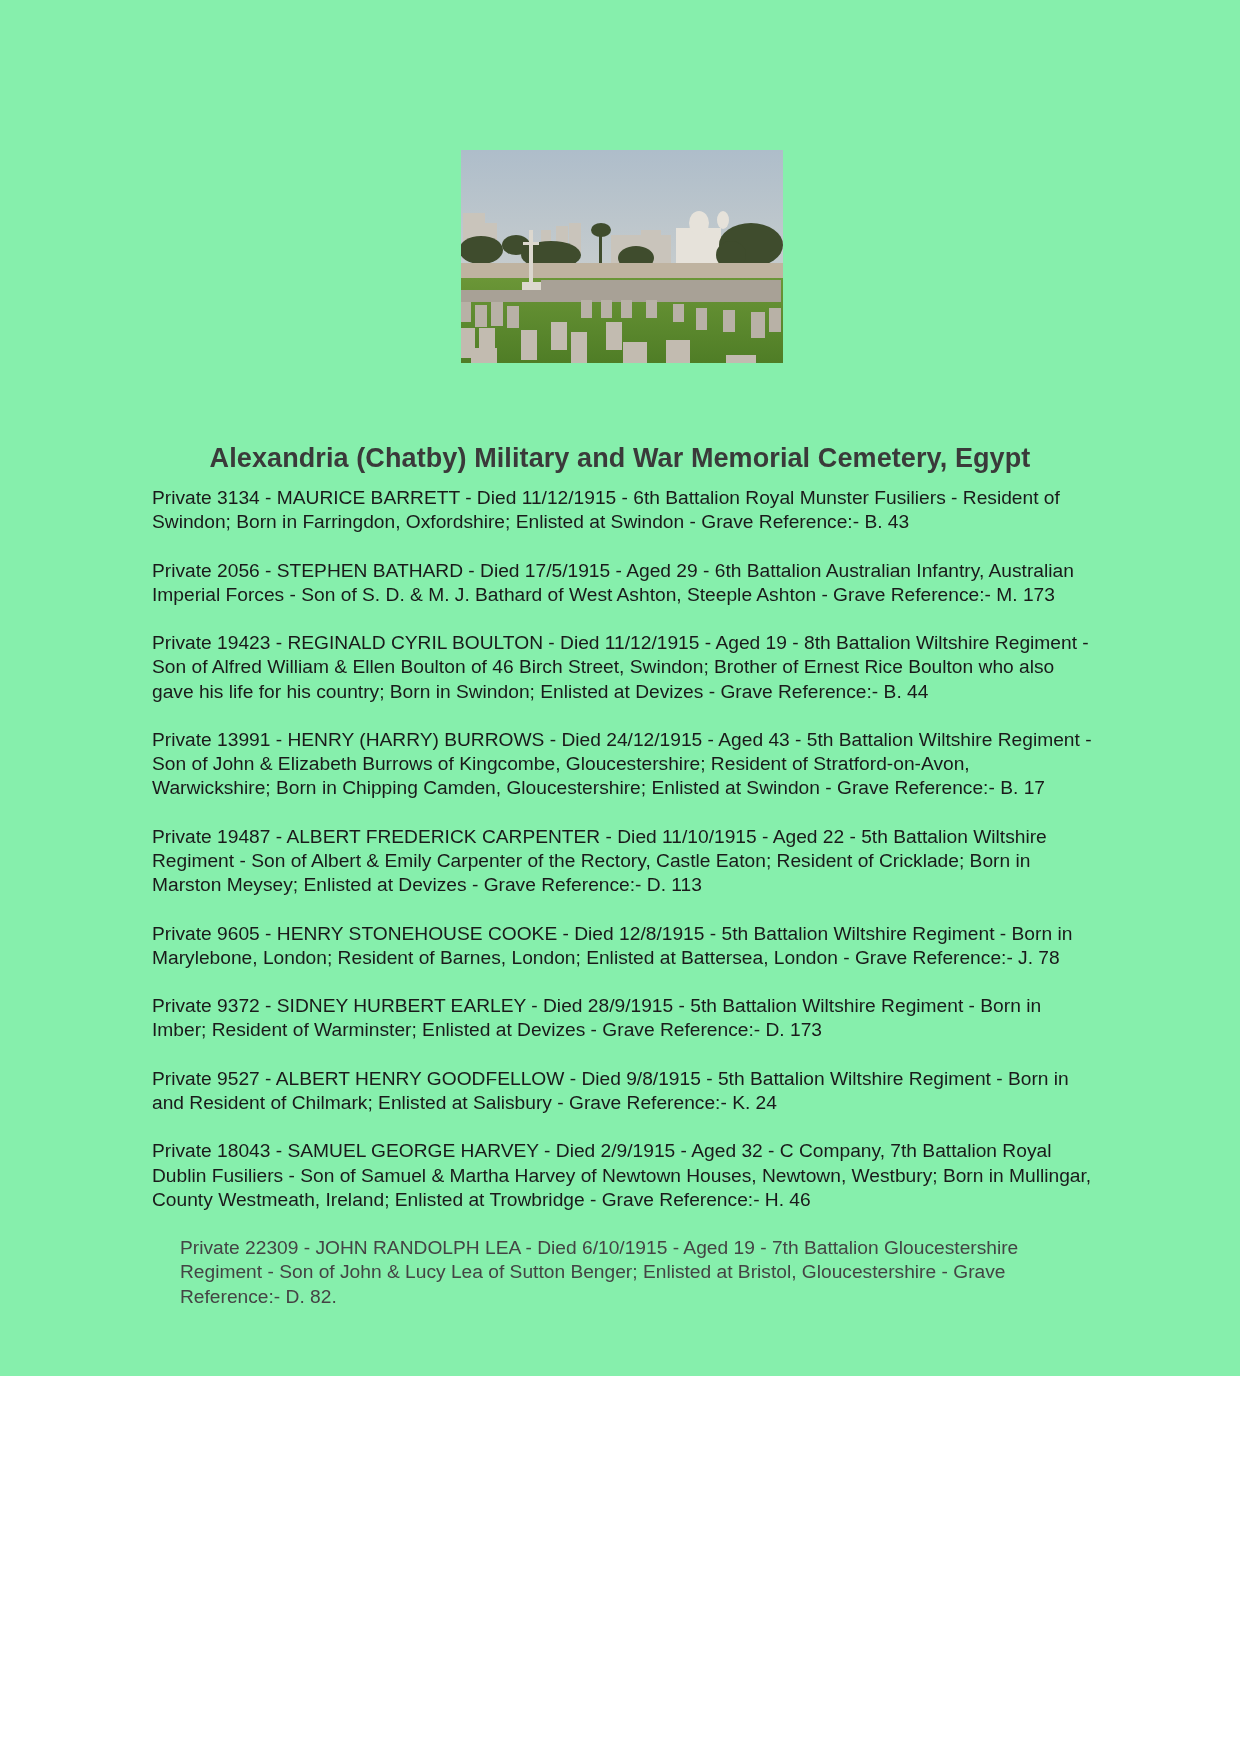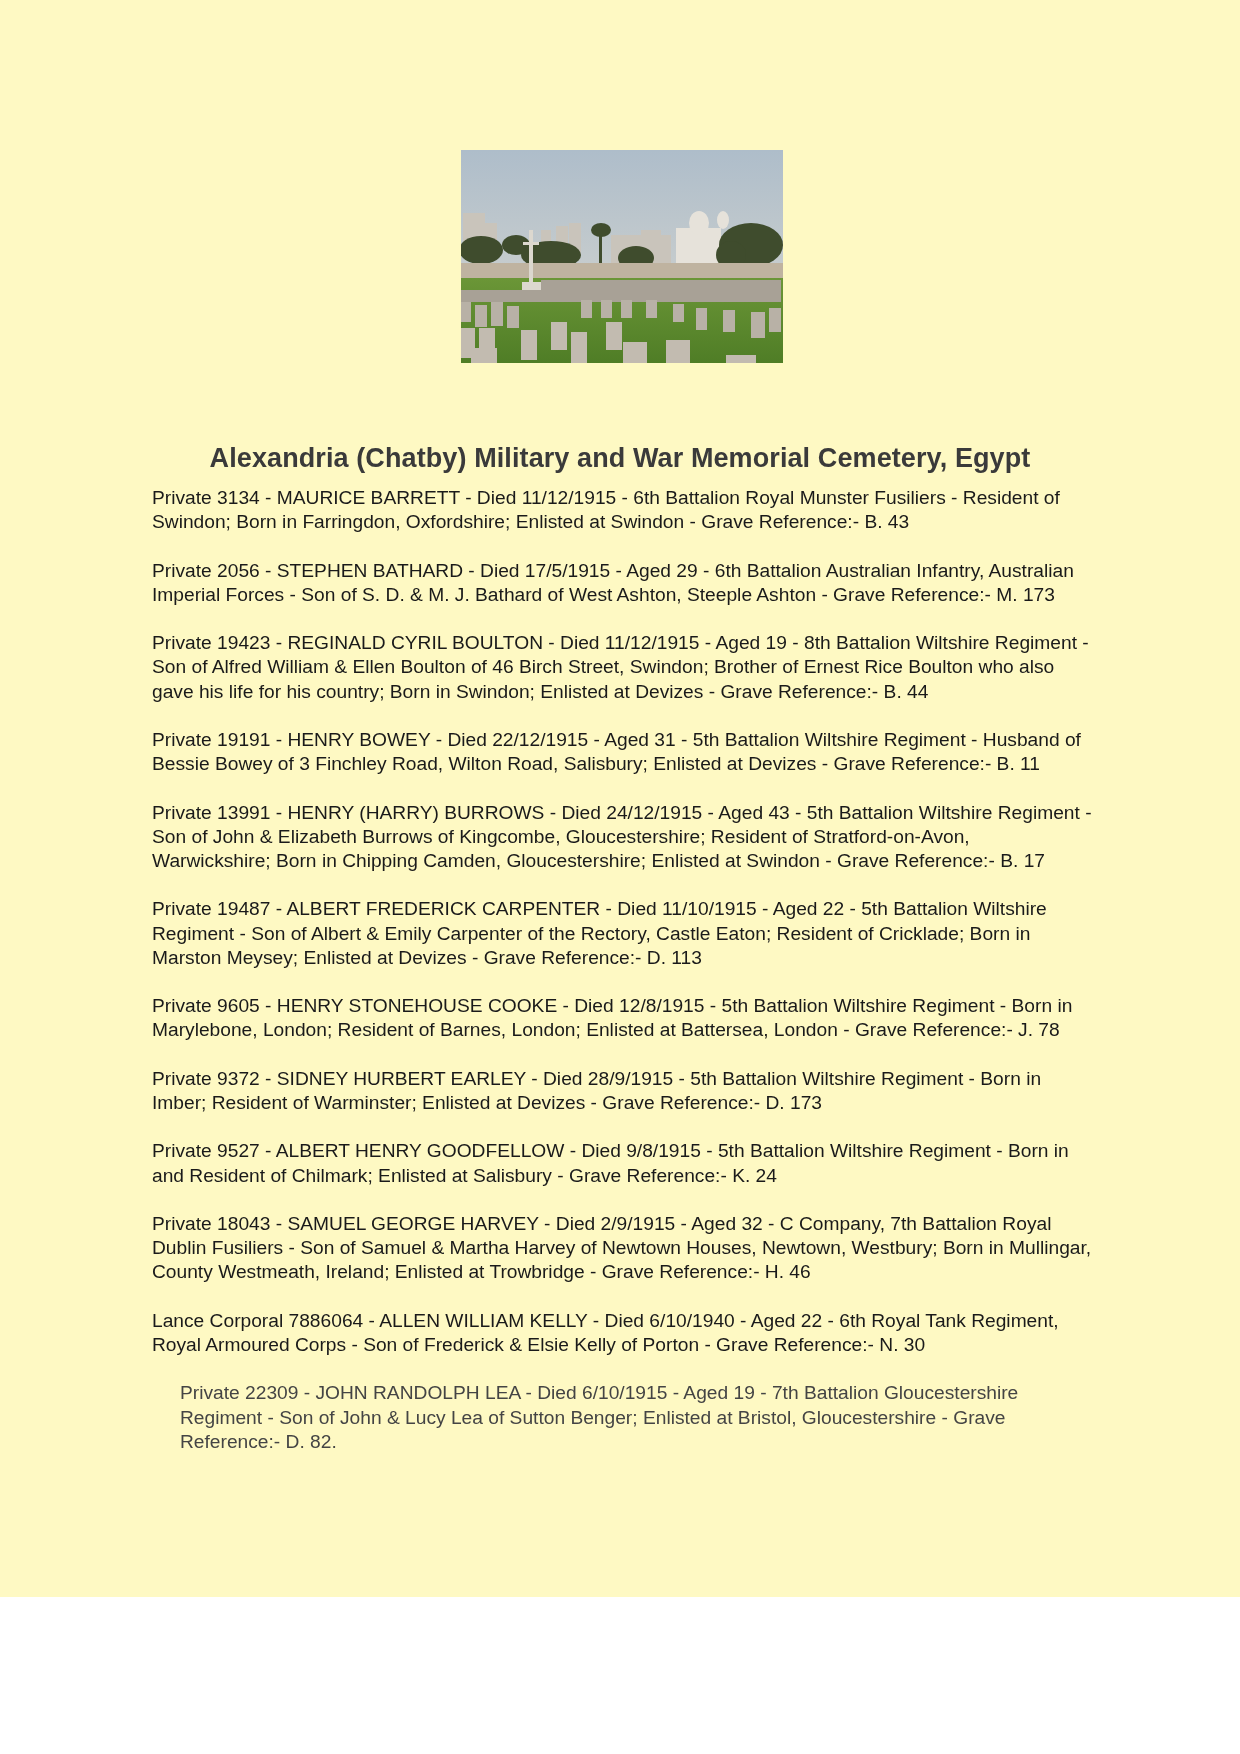--- a/index.html
+++ b/index.html
@@ -1,17 +1,17 @@
 <!DOCTYPE html>
 <html><head>
 <meta charset="utf-8">
 <style>
   html, body { margin: 0; padding: 0; background: #ffffff; }
   body { width: 1240px; height: 1754px; position: relative; overflow: hidden; }
-  .page { position: absolute; left: 0; top: 0; width: 1240px; height: 1597px; background: #fef9c3; }
+  .page { position: absolute; left: 0; top: 0; width: 1240px; height: 1376px; background: #86efac; }
 
   .photo {
     position: absolute; left: 461px; top: 150px; width: 322px; height: 213px;
     overflow: hidden; background: #b9c7d2;
   }
   .photo svg { display: block; width: 100%; height: 100%; }
 
   .title {
     position: absolute; left: 0; top: 425px; width: 1240px; text-align: center;
     font-family: "Liberation Sans", sans-serif; font-weight: bold;
@@ -117,24 +117,22 @@
       </g>
     </svg>
   </div>
 
   <h1 class="title">Alexandria (Chatby) Military and War Memorial Cemetery, Egypt</h1>
 
   <div class="entries">
     <p class="entry">Private 3134 - MAURICE BARRETT - Died 11/12/1915 - 6th Battalion Royal Munster Fusiliers - Resident of Swindon; Born in Farringdon, Oxfordshire; Enlisted at Swindon - Grave Reference:- B. 43</p>
     <p class="entry">Private 2056 - STEPHEN BATHARD - Died 17/5/1915 - Aged 29 - 6th Battalion Australian Infantry, Australian Imperial Forces - Son of S. D. &amp; M. J. Bathard of West Ashton, Steeple Ashton - Grave Reference:- M. 173</p>
     <p class="entry">Private 19423 - REGINALD CYRIL BOULTON - Died 11/12/1915 - Aged 19 - 8th Battalion Wiltshire Regiment - Son of Alfred William &amp; Ellen Boulton of 46 Birch Street, Swindon; Brother of Ernest Rice Boulton who also gave his life for his country; Born in Swindon; Enlisted at Devizes - Grave Reference:- B. 44</p>
-    <p class="entry">Private 19191 - HENRY BOWEY - Died 22/12/1915 - Aged 31 - 5th Battalion Wiltshire Regiment - Husband of Bessie Bowey of 3 Finchley Road, Wilton Road, Salisbury; Enlisted at Devizes - Grave Reference:- B. 11</p>
     <p class="entry">Private 13991 - HENRY (HARRY) BURROWS - Died 24/12/1915 - Aged 43 - 5th Battalion Wiltshire Regiment - Son of John &amp; Elizabeth Burrows of Kingcombe, Gloucestershire; Resident of Stratford-on-Avon, Warwickshire; Born in Chipping Camden, Gloucestershire; Enlisted at Swindon - Grave Reference:- B. 17</p>
     <p class="entry">Private 19487 - ALBERT FREDERICK CARPENTER - Died 11/10/1915 - Aged 22 - 5th Battalion Wiltshire Regiment - Son of Albert &amp; Emily Carpenter of the Rectory, Castle Eaton; Resident of Cricklade; Born in Marston Meysey; Enlisted at Devizes - Grave Reference:- D. 113</p>
     <p class="entry">Private 9605 - HENRY STONEHOUSE COOKE - Died 12/8/1915 - 5th Battalion Wiltshire Regiment - Born in Marylebone, London; Resident of Barnes, London; Enlisted at Battersea, London - Grave Reference:- J. 78</p>
     <p class="entry">Private 9372 - SIDNEY HURBERT EARLEY - Died 28/9/1915 - 5th Battalion Wiltshire Regiment - Born in Imber; Resident of Warminster; Enlisted at Devizes - Grave Reference:- D. 173</p>
     <p class="entry">Private 9527 - ALBERT HENRY GOODFELLOW - Died 9/8/1915 - 5th Battalion Wiltshire Regiment - Born in and Resident of Chilmark; Enlisted at Salisbury - Grave Reference:- K. 24</p>
     <p class="entry">Private 18043 - SAMUEL GEORGE HARVEY - Died 2/9/1915 - Aged 32 - C Company, 7th Battalion Royal Dublin Fusiliers - Son of Samuel &amp; Martha Harvey of Newtown Houses, Newtown, Westbury; Born in Mullingar, County Westmeath, Ireland; Enlisted at Trowbridge - Grave Reference:- H. 46</p>
-    <p class="entry">Lance Corporal 7886064 - ALLEN WILLIAM KELLY - Died 6/10/1940 - Aged 22 - 6th Royal Tank Regiment, Royal Armoured Corps - Son of Frederick &amp; Elsie Kelly of Porton - Grave Reference:- N. 30</p>
     <p class="entry last">Private 22309 - JOHN RANDOLPH LEA - Died 6/10/1915 - Aged 19 - 7th Battalion Gloucestershire Regiment - Son of John &amp; Lucy Lea of Sutton Benger; Enlisted at Bristol, Gloucestershire  - Grave Reference:- D. 82.</p>
   </div>
 
 </div>
 
 </body></html>

